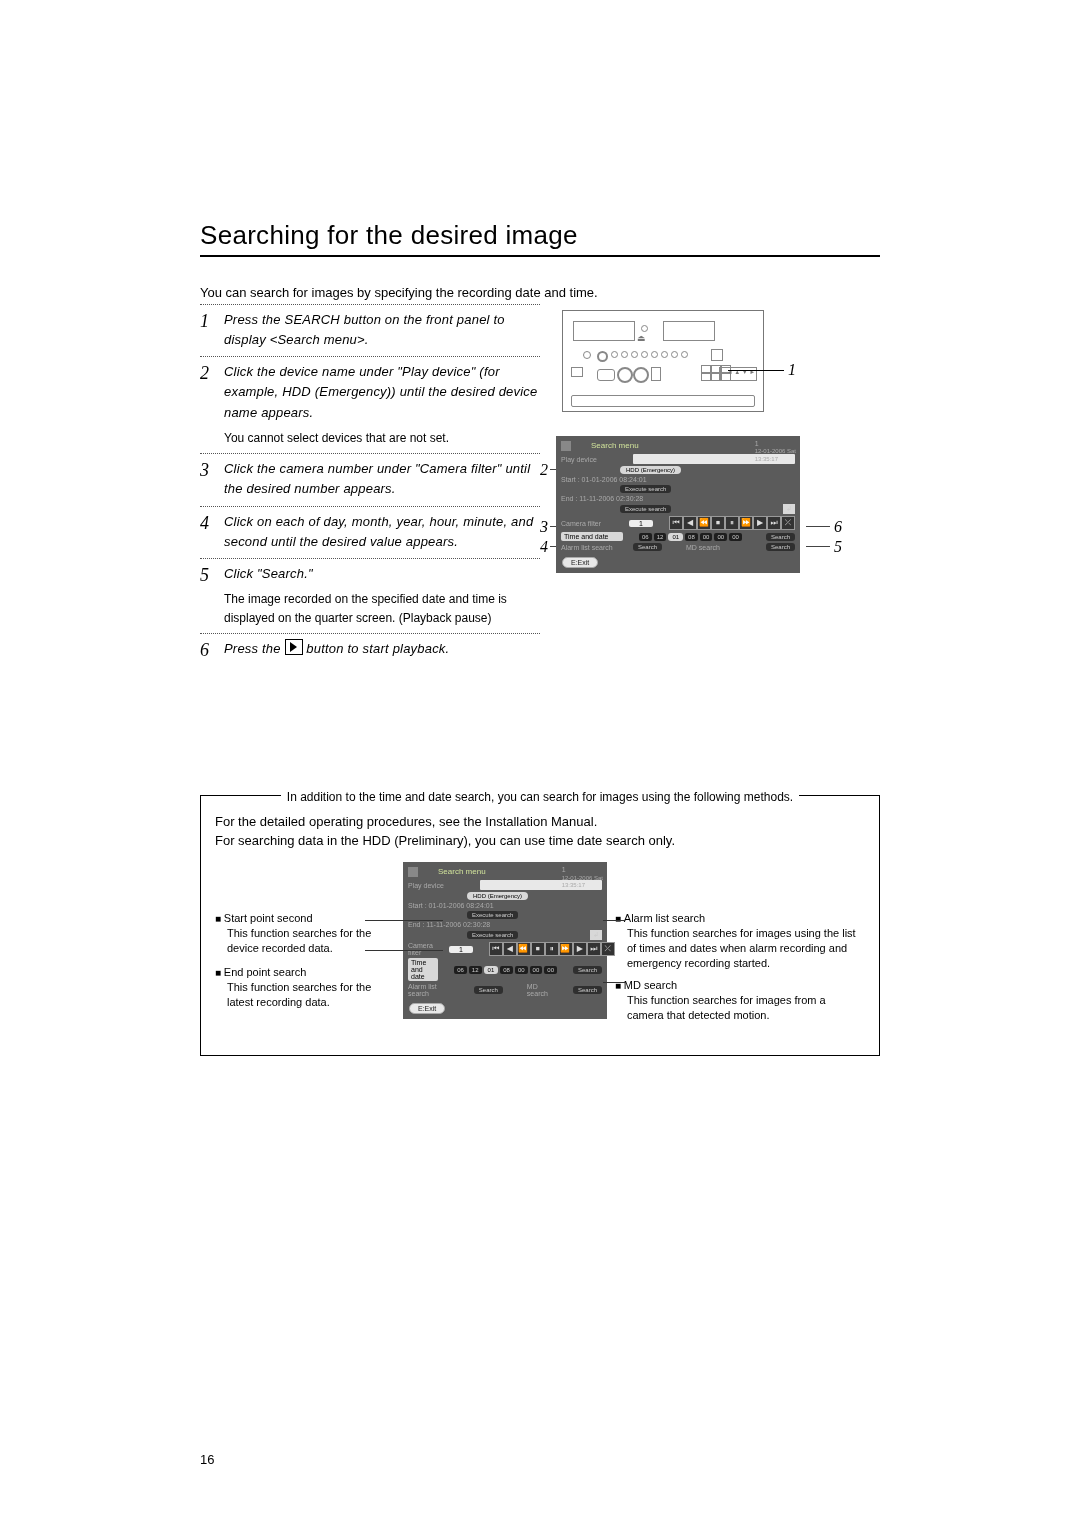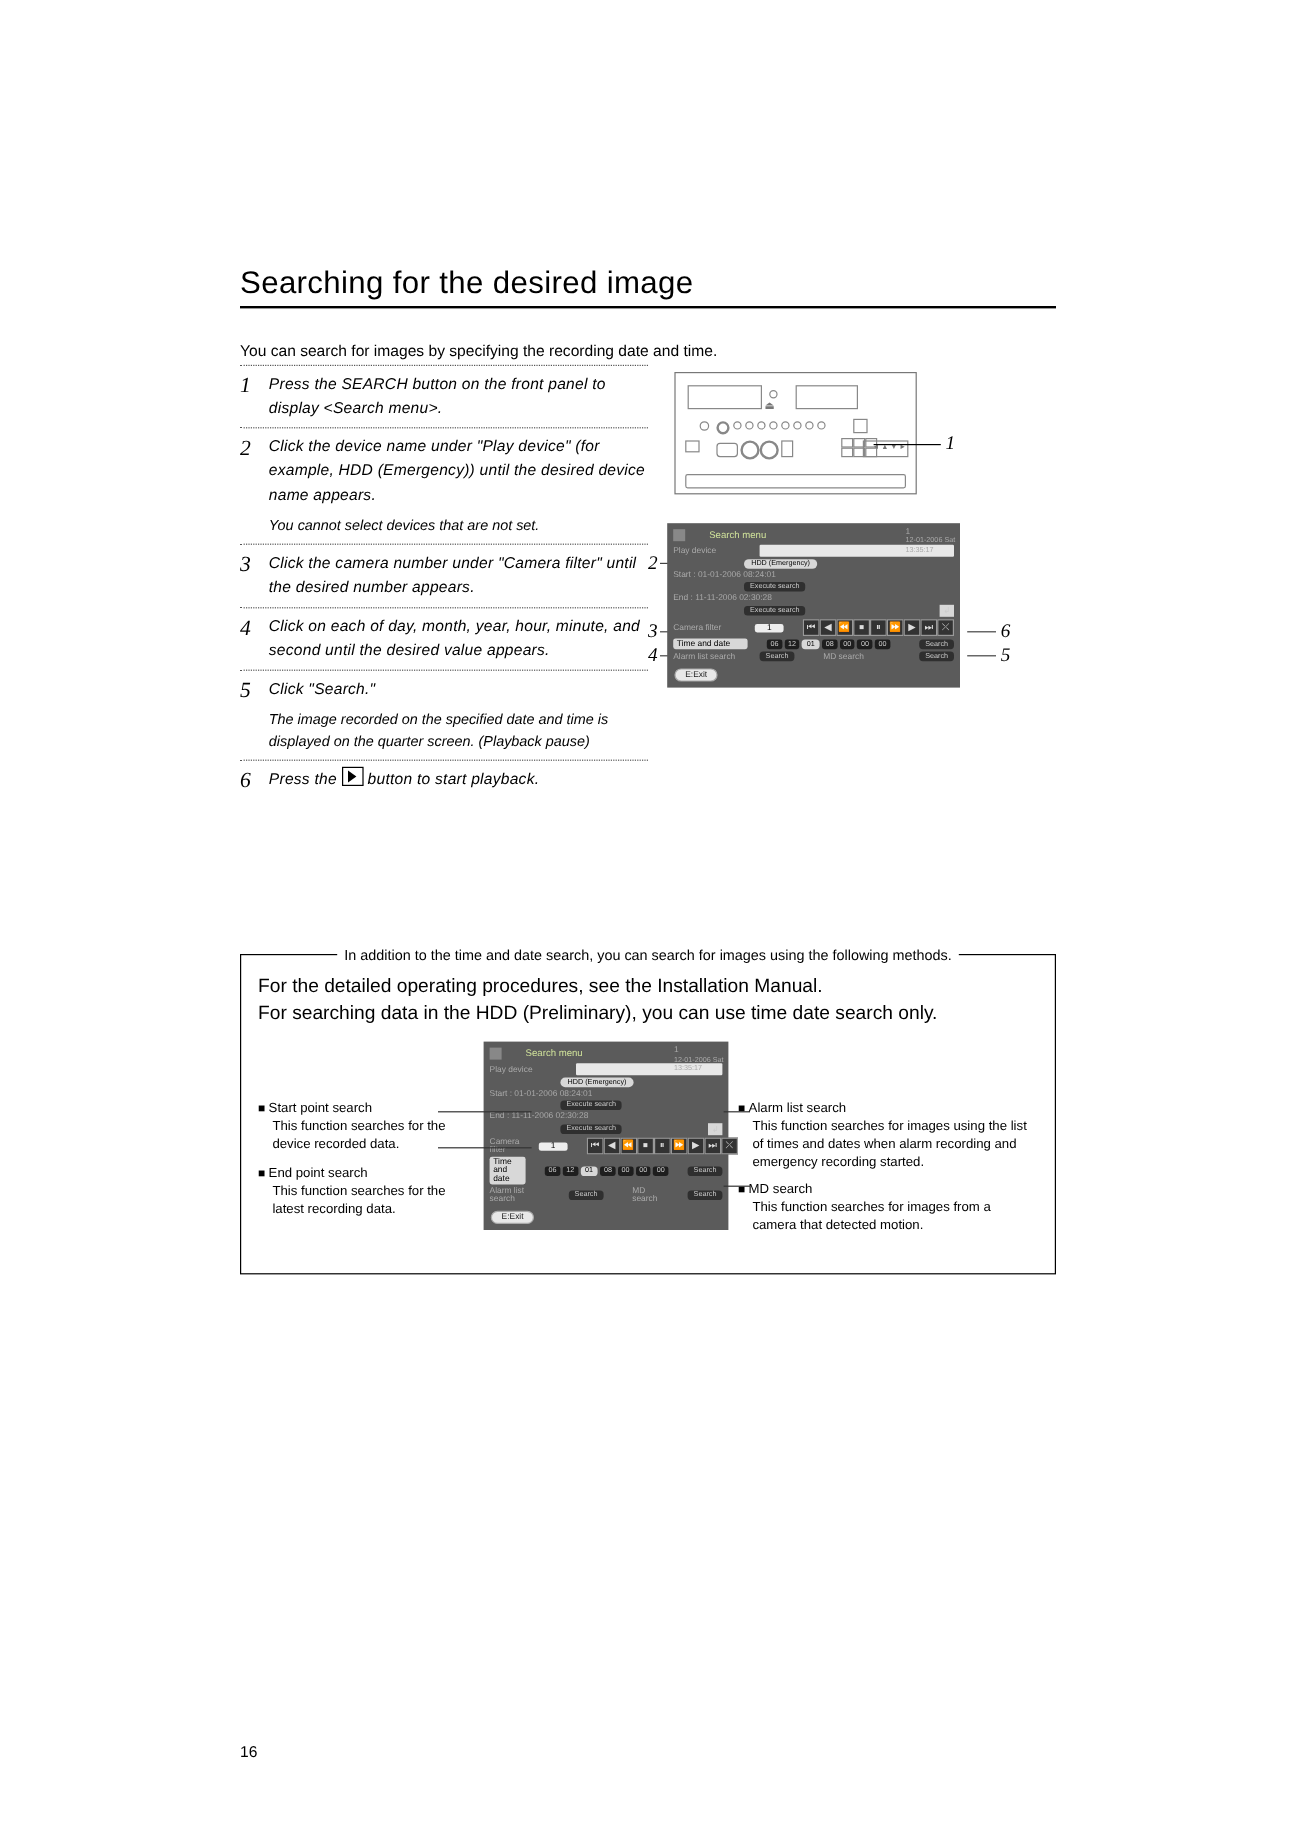--- a/index.html
+++ b/index.html
@@ -56,21 +56,20 @@
   .step-body{
     flex:1;
     font-size:13px;
     line-height:1.55;
   }
   .step-body .main{ letter-spacing:.2px;font-style:italic; }
   .step-body .sub{
     font-size:12px;
     margin-top:6px;
     line-height:1.55;
-    font-style:italic;
   }
   .play-btn{
     display:inline-block;
     border:1px solid #000;
     width:16px;height:14px;
     vertical-align:-2px;
     position:relative;
   }
   .play-btn::after{
     content:"";
@@ -180,21 +179,21 @@
   .info-title{
     position:absolute;
     top:-9px;left:0;right:0;
     text-align:center;
   }
   .info-title span{
     background:#fff;padding:0 6px;
     font-size:12px;
   }
   .info-box p{
-    margin:0 0 4px 0;font-size:16px;
+    margin:0 0 4px 0;font-size:13px;
   }
   .info-body{
     display:flex;margin-top:14px;gap:8px;
   }
   .info-left{width:180px;font-size:11px;padding-top:50px;}
   .info-left .item{margin-bottom:10px;}
   .info-left h5{margin:0;font-size:11px;font-weight:400;}
   .info-left h5::before{content:"■ ";font-size:10px;}
   .info-left .desc{font-size:11px;margin:2px 0 0 12px;line-height:1.35;}
   .info-mid{flex:0 0 200px;display:flex;align-items:flex-start;justify-content:center;}
@@ -394,21 +393,21 @@
     </div>
   </div>
 
   <div class="info-box">
     <div class="info-title"><span>In addition to the time and date search, you can search for images using the following methods.</span></div>
     <p>For the detailed operating procedures, see the Installation Manual.</p>
     <p>For searching data in the HDD (Preliminary), you can use time date search only.</p>
     <div class="info-body">
       <div class="info-left">
         <div class="item">
-          <h5>Start point search</h5>
+          <h5>Start point second</h5>
           <div class="desc">This function searches for the device recorded data.</div>
         </div>
         <div class="item">
           <h5>End point search</h5>
           <div class="desc">This function searches for the latest recording data.</div>
         </div>
       </div>
       <div class="info-mid">
 
         <div class="menu">

